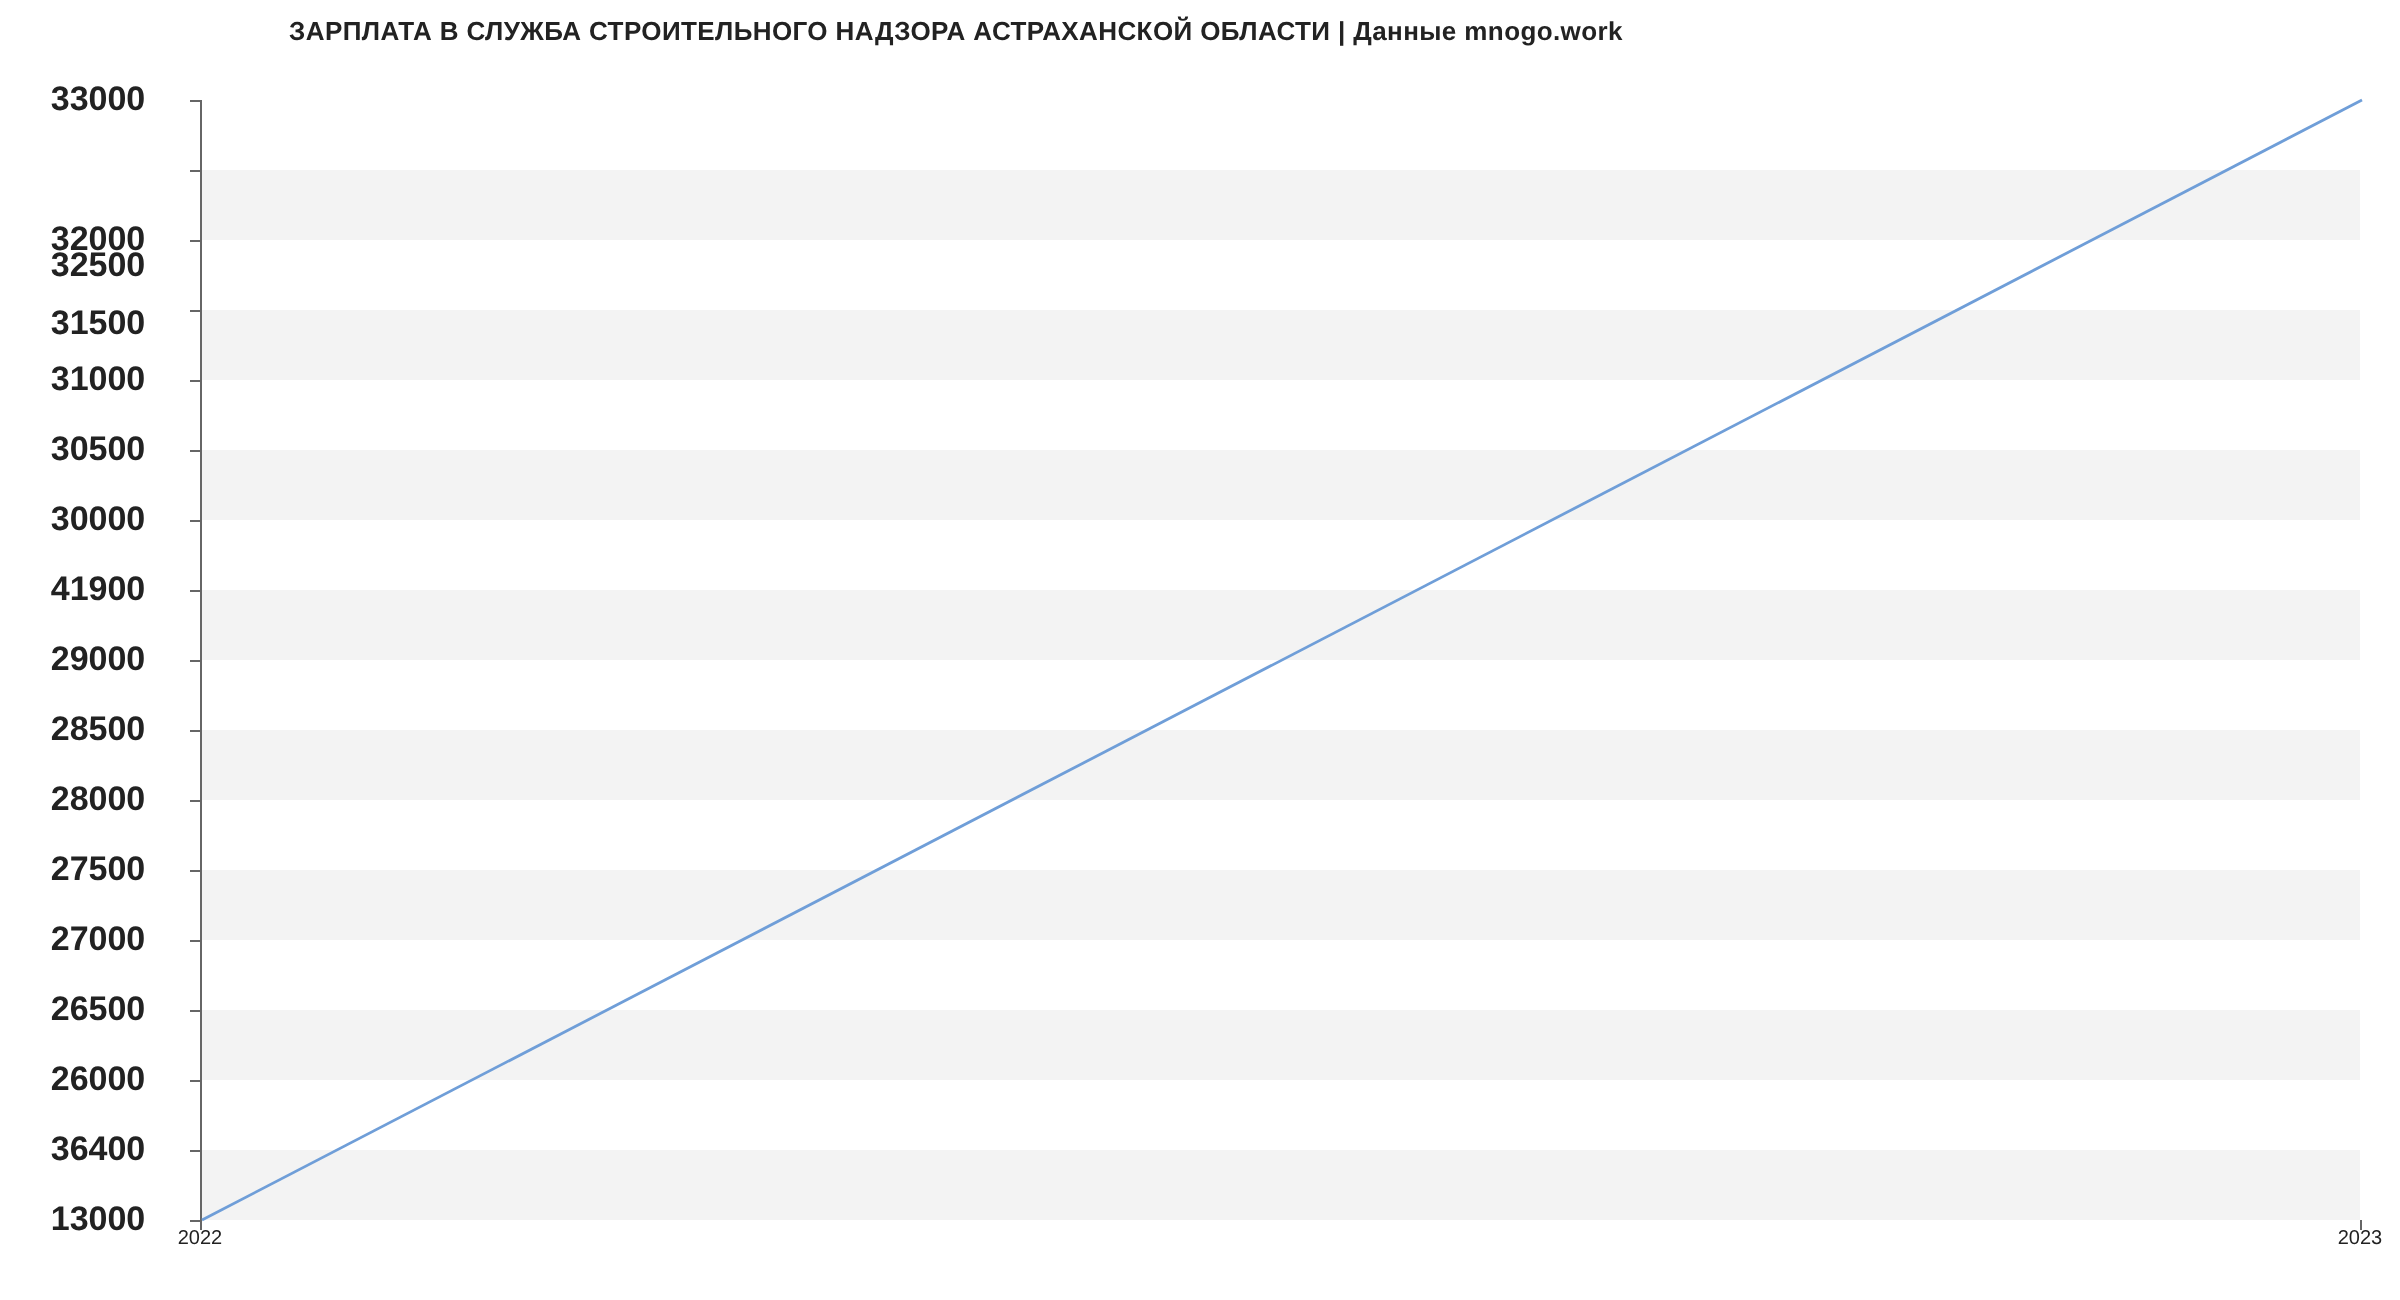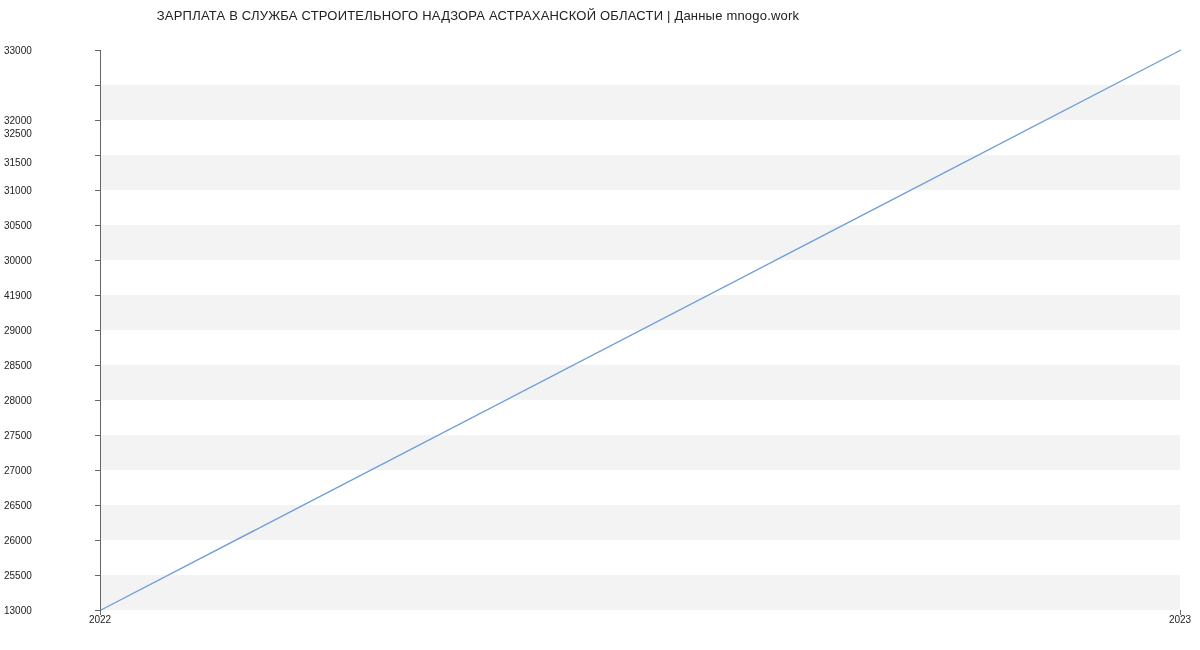--- a/index.html
+++ b/index.html
@@ -16,21 +16,21 @@
     width: 1200px;
     height: 650px;
   }
   .title {
     position: absolute;
     top: 8px;
     left: 0;
     width: 956px;
     text-align: center;
     font-size: 13px;
-    font-weight: normal;
+    font-weight: bold;
     color: #222;
     letter-spacing: 0.2px;
   }
   .plot {
     position: absolute;
     left: 100px;
     top: 50px;
     width: 1080px;
     height: 560px;
     border-left: 1px solid #666;
@@ -40,24 +40,25 @@
   .band {
     position: absolute;
     left: 0;
     width: 100%;
     background: #f3f3f3;
   }
   .y-tick-label {
     position: absolute;
     right: 1106px;
     width: 90px;
-    text-align: left;
-    font-size: 10px;
+    text-align: center;
+    font-size: 17px;
     color: #222;
     transform: translateY(-50%);
+    font-weight: bold;
   }
   .y-tick-mark {
     position: absolute;
     left: 95px;
     width: 5px;
     height: 1px;
     background: #666;
   }
   .x-tick-label {
     position: absolute;
@@ -84,21 +85,21 @@
 </style>
 </head>
 <body>
 
 <div class="chart-wrap">
   <div class="title">ЗАРПЛАТА В СЛУЖБА СТРОИТЕЛЬНОГО НАДЗОРА АСТРАХАНСКОЙ ОБЛАСТИ | Данные mnogo.work</div>
 
   <div id="y-axis-group">
       <div class="y-tick-label" style="top: 610px;">13000</div>
       <div class="y-tick-mark" style="top: 610px;"></div>
-      <div class="y-tick-label" style="top: 575px;">25500</div>
+      <div class="y-tick-label" style="top: 575px;">36400</div>
       <div class="y-tick-mark" style="top: 575px;"></div>
       <div class="y-tick-label" style="top: 540px;">26000</div>
       <div class="y-tick-mark" style="top: 540px;"></div>
       <div class="y-tick-label" style="top: 505px;">26500</div>
       <div class="y-tick-mark" style="top: 505px;"></div>
       <div class="y-tick-label" style="top: 470px;">27000</div>
       <div class="y-tick-mark" style="top: 470px;"></div>
       <div class="y-tick-label" style="top: 435px;">27500</div>
       <div class="y-tick-mark" style="top: 435px;"></div>
       <div class="y-tick-label" style="top: 400px;">28000</div>

